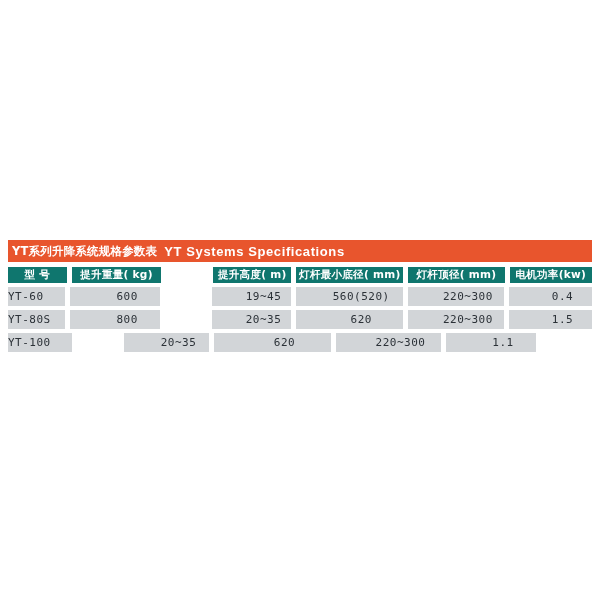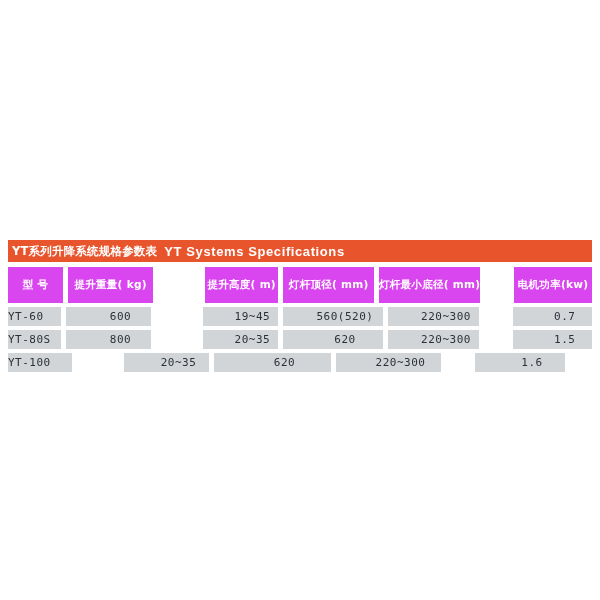--- a/index.html
+++ b/index.html
@@ -78,27 +78,27 @@
     overflow: hidden;
     font-size: 11px;
   }
 
   
   .c0 { width: 64px; }
   .c1 { width: 98px; }
   .c2 { width: 85px; margin-left: 47px; }
   .c3 { width: 117px; }
   .c4 { width: 105px; }
-  .c5 { width: 90px; margin-left: 29px; }
+  .c5 { width: 90px; }
 
   .row-header .cell {
-    background: #d946ef;
+    background: #0f766e;
     color: #ffffff;
     font-weight: bold;
-    height: 36px;
+    height: 16px;
     font-family: "DejaVu Sans", "Liberation Sans", sans-serif;
     font-size: 10.5px;
     letter-spacing: 0.3px;
   }
 
   .row-data .cell {
     background: #d2d5d8;
     color: #2b3137;
     font-family: "DejaVu Sans Mono", "Liberation Mono", monospace;
     font-size: 11px;
@@ -121,46 +121,46 @@
       <span class="title-cn">YT系列升降系统规格参数表</span>
       <span class="title-en">YT Systems Specifications</span>
     </div>
 
     <div class="grid">
 
       <div class="row row-header">
         <div class="cell c0">型  号</div>
         <div class="cell c1">提升重量( kg)</div>
         <div class="cell c2">提升高度( m)</div>
+        <div class="cell c3">灯杆最小底径( mm)</div>
         <div class="cell c4">灯杆顶径( mm)</div>
-        <div class="cell c3">灯杆最小底径( mm)</div>
         <div class="cell c5">电机功率(kw)</div>
       </div>
 
       <div class="row row-data">
         <div class="cell c0">YT-60</div>
         <div class="cell c1">600</div>
         <div class="cell c2">19~45</div>
         <div class="cell c3">560(520)</div>
         <div class="cell c4">220~300</div>
-        <div class="cell c5">0.7</div>
+        <div class="cell c5">0.4</div>
       </div>
 
       <div class="row row-data">
         <div class="cell c0">YT-80S</div>
         <div class="cell c1">800</div>
         <div class="cell c2">20~35</div>
         <div class="cell c3">620</div>
         <div class="cell c4">220~300</div>
         <div class="cell c5">1.5</div>
       </div>
 
       <div class="row row-data">
         <div class="cell c0">YT-100</div>
         <div class="cell c2">20~35</div>
         <div class="cell c3">620</div>
         <div class="cell c4">220~300</div>
-        <div class="cell c5">1.6</div>
+        <div class="cell c5">1.1</div>
       </div>
 
     </div>
   </div>
 </div>
 
 </body></html>

